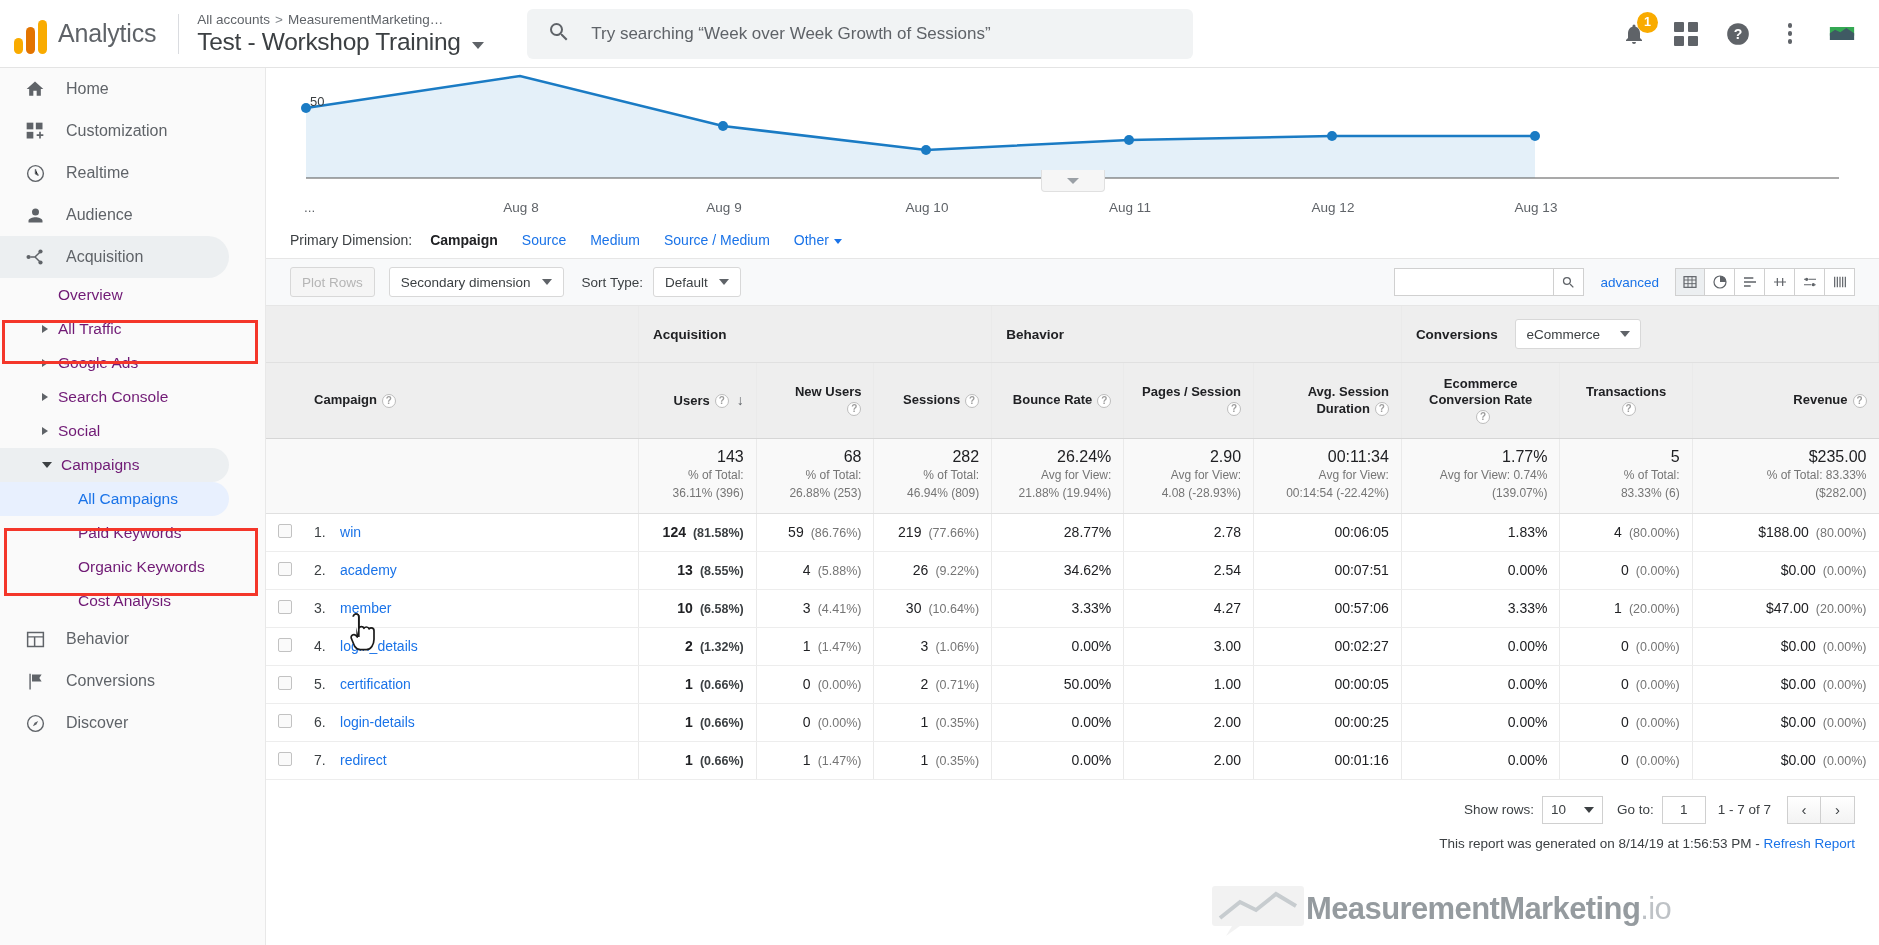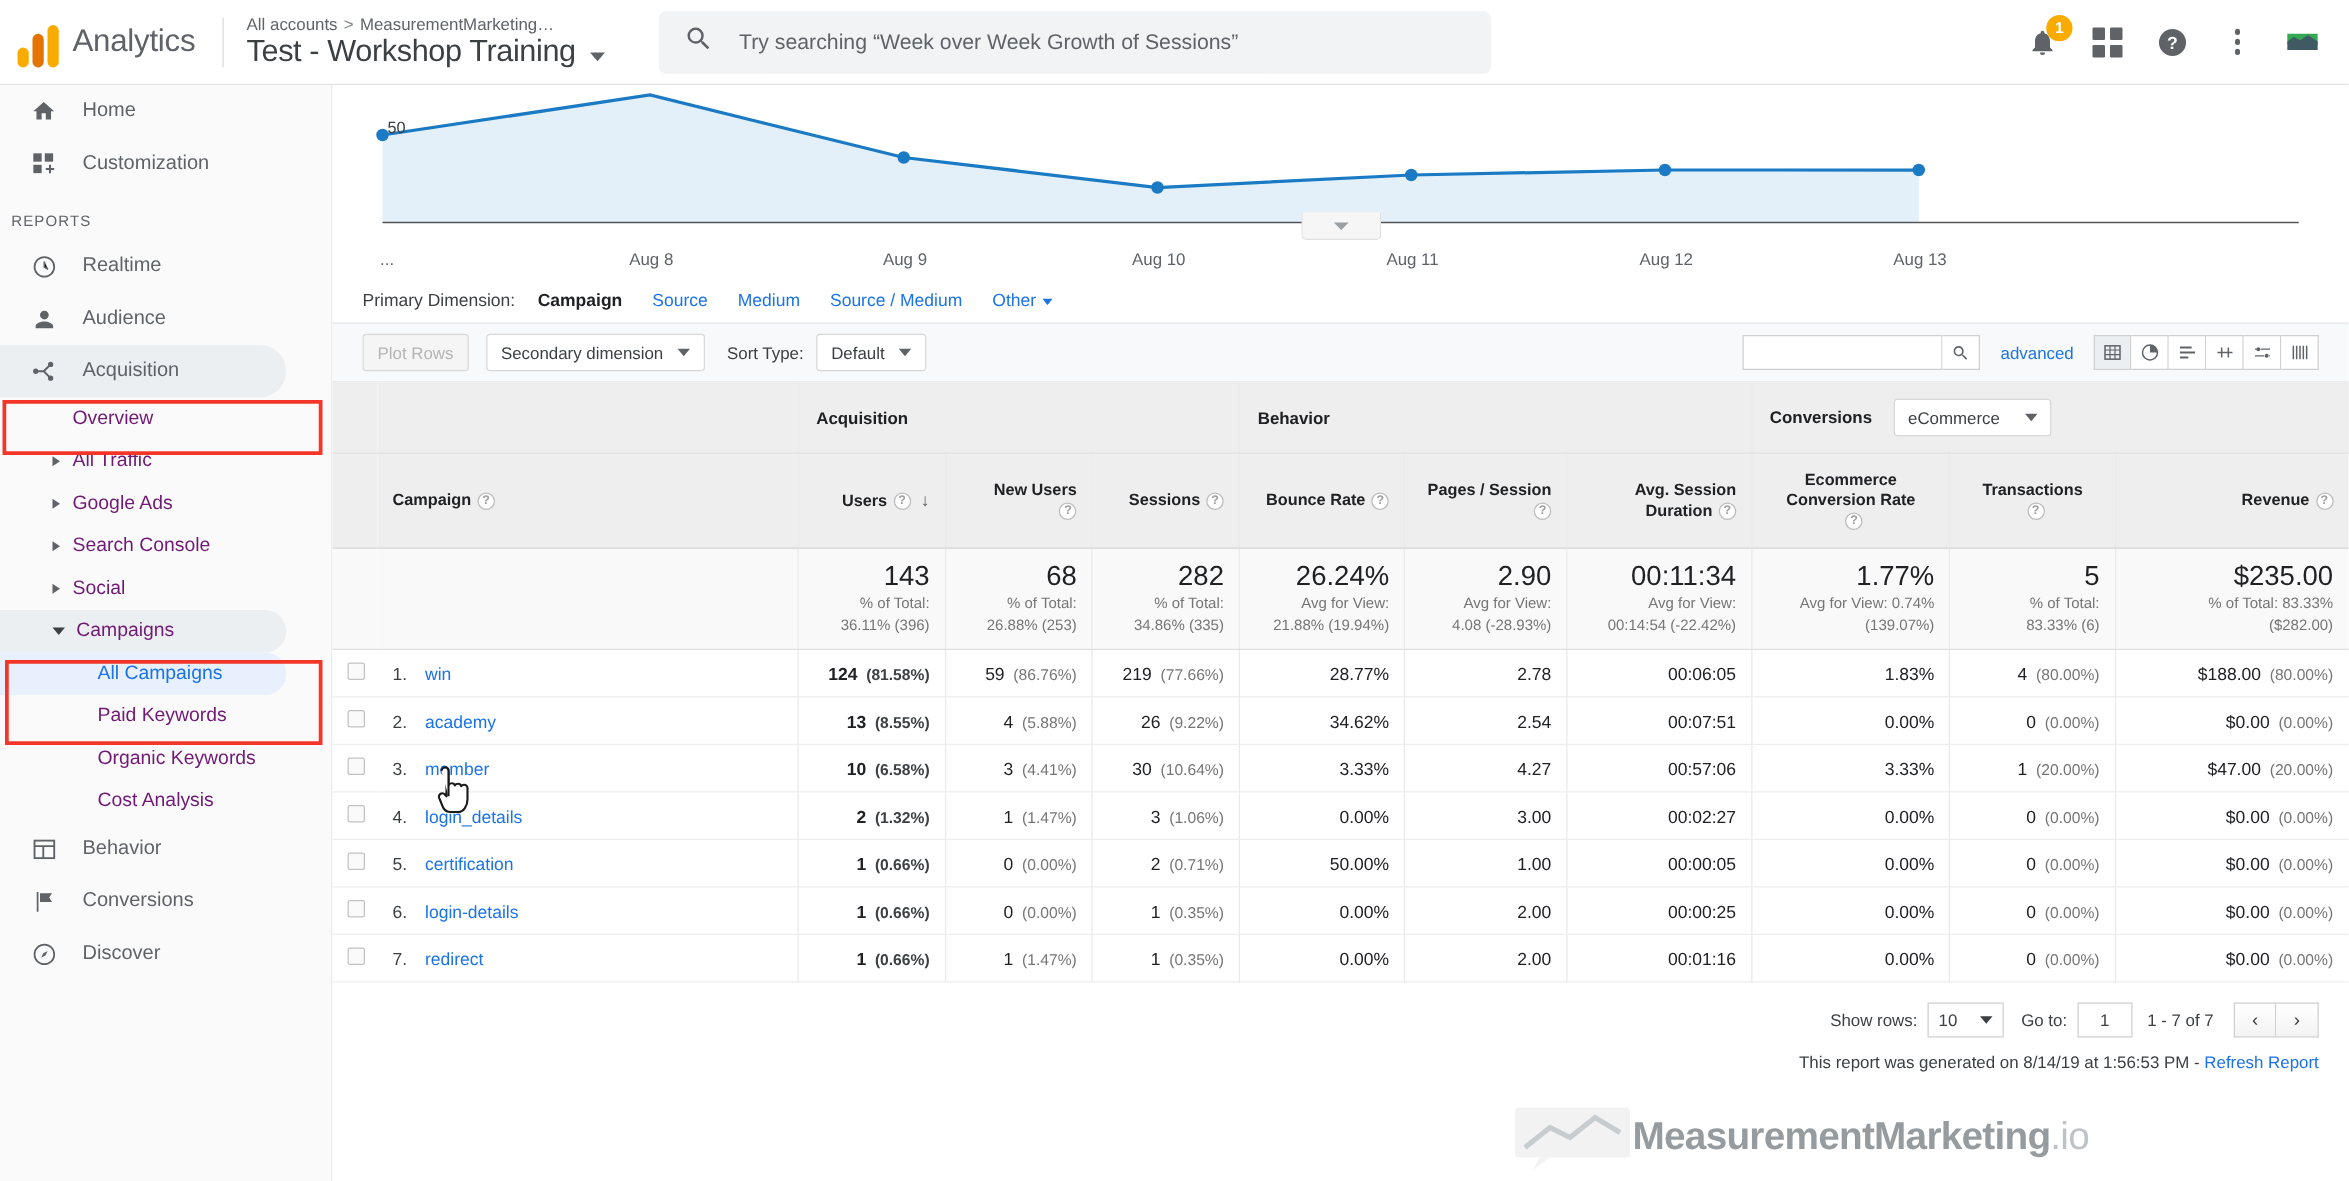--- a/index.html
+++ b/index.html
@@ -130,21 +130,21 @@
   .chdr { background: #eeeeee; vertical-align: middle; padding: 8px 12px; height: 76px; border-bottom: 1px solid #d6d6d6; font-size: 13px; font-weight: 700; color: #202124; text-align: right; line-height: 1.25; }
   .chdr.lft { text-align: left; }
   .qm {
     display: inline-flex; width: 14px; height: 14px; border-radius: 50%; background: #fff; border: 1px solid #bdbdbd;
     color: #9e9e9e; font-size: 10px; align-items: center; justify-content: center; margin-left: 5px; vertical-align: middle; font-weight: 700; cursor: pointer;
   }
   .sortarrow { margin-left: 8px; color: #5f6368; font-size: 14px; }
   .convsel { display: inline-flex; align-items: center; height: 30px; background: #fff; border: 1px solid #d8d8d8; border-radius: 3px; padding: 0 10px; font-size: 13.5px; font-weight: 400; color: #3c4043; margin-left: 14px; cursor: pointer; }
   .convsel .cc { width: 0; height: 0; border-left: 5px solid transparent; border-right: 5px solid transparent; border-top: 6px solid #5f6368; margin-left: 20px; }
   .sumrow td { background: #f9f9f9; text-align: right; padding: 9px 12px 11px; border-bottom: 1px solid #e0e0e0; }
-  .sumbig { font-size: 22px; color: #202124; font-weight: 400; line-height: 1.15; }
+  .sumbig { font-size: 16px; color: #202124; font-weight: 400; line-height: 1.15; }
   .sumsub { font-size: 12px; color: #757575; line-height: 1.3; margin-top: 2px; }
   tr.drow td { padding: 10px 12px; border-bottom: 1px solid #ededed; text-align: right; font-size: 14px; color: #202124; height: 36px; }
   tr.drow td.name { text-align: left; }
   .idx { color: #3c4043; font-size: 14px; display: inline-block; width: 26px; }
   .dimlink { color: #1a73e8; text-decoration: none; cursor: pointer; }
   .pct { color: #757575; font-size: 12.5px; margin-left: 7px; margin-top: 48px; }
   .pctb { color: #3c4043; font-size: 12.5px; font-weight: 700; margin-left: 7px; }
   .vb { font-weight: 700; }
   .cb { width: 14px; height: 14px; border: 1px solid #c2c2c2; background: #fafafa; border-radius: 2px; display: inline-block; cursor: pointer; }
 
@@ -248,21 +248,20 @@
           <svg width="20" height="20" viewBox="0 0 24 24">
             <rect x="2" y="2" width="8" height="8" fill="#5f6368"></rect>
             <rect x="13" y="2" width="8" height="8" fill="#5f6368"></rect>
             <rect x="2" y="13" width="8" height="8" fill="#5f6368"></rect>
             <path fill="#5f6368" d="M17 13h2v3h3v2h-3v3h-2v-3h-3v-2h3z"></path>
           </svg>
         </span>
       <span>Customization</span>
     </div>
 
-    <div class="sb-section">REPORTS</div>
 
     <div class="sb-row">
       <span class="sbic">
           <svg width="21" height="21" viewBox="0 0 24 24">
             <circle cx="12" cy="12" r="9" fill="none" stroke="#5f6368" stroke-width="1.6"></circle>
             <path stroke="#5f6368" stroke-width="1.6" d="M12 7v5.2l3.4 2"></path>
           </svg>
         </span>
       <span>Realtime</span>
     </div>
@@ -523,21 +522,21 @@
             <div class="sumsub">36.11% (396)</div>
           </td>
           <td>
             <div class="sumbig">68</div>
             <div class="sumsub">% of Total:</div>
             <div class="sumsub">26.88% (253)</div>
           </td>
           <td>
             <div class="sumbig">282</div>
             <div class="sumsub">% of Total:</div>
-            <div class="sumsub">34.86% (335)</div>
+            <div class="sumsub">46.94% (809)</div>
           </td>
           <td>
             <div class="sumbig">26.24%</div>
             <div class="sumsub">Avg for View:</div>
             <div class="sumsub">21.88% (19.94%)</div>
           </td>
           <td>
             <div class="sumbig">2.90</div>
             <div class="sumsub">Avg for View:</div>
             <div class="sumsub">4.08 (-28.93%)</div>

